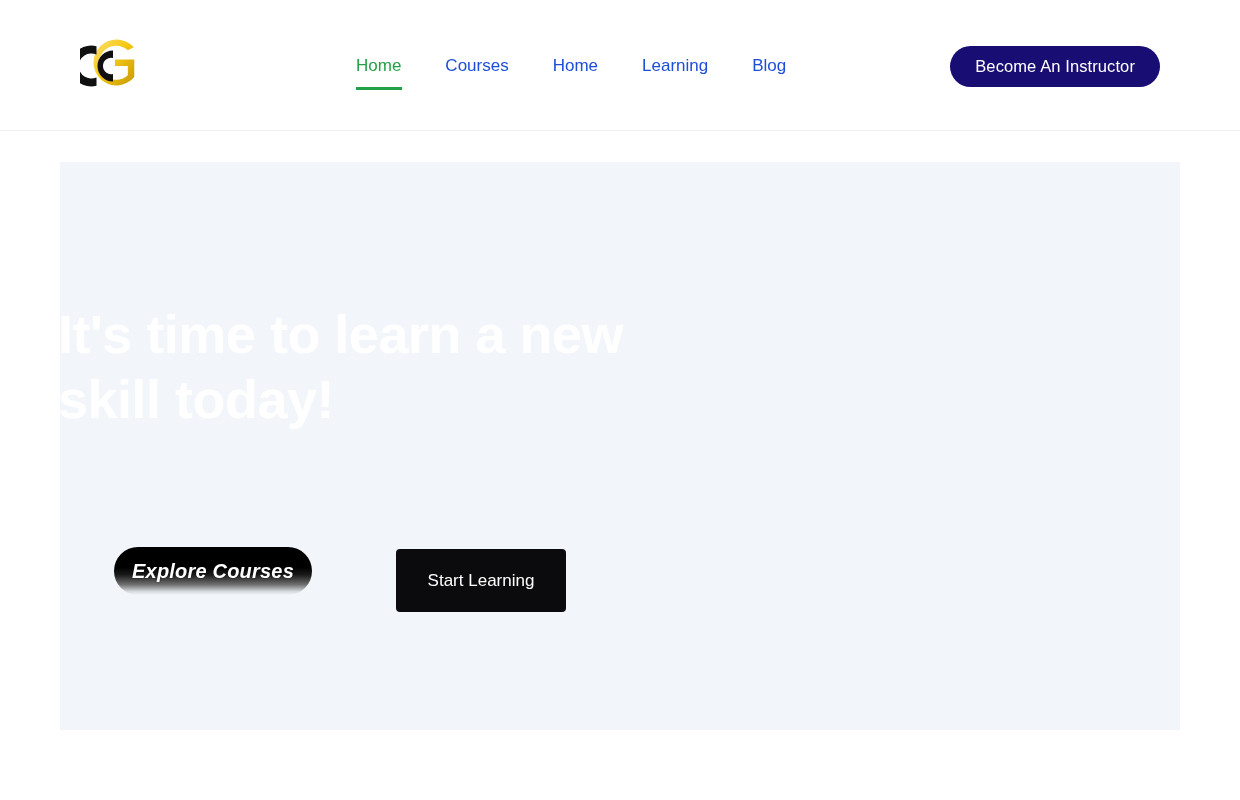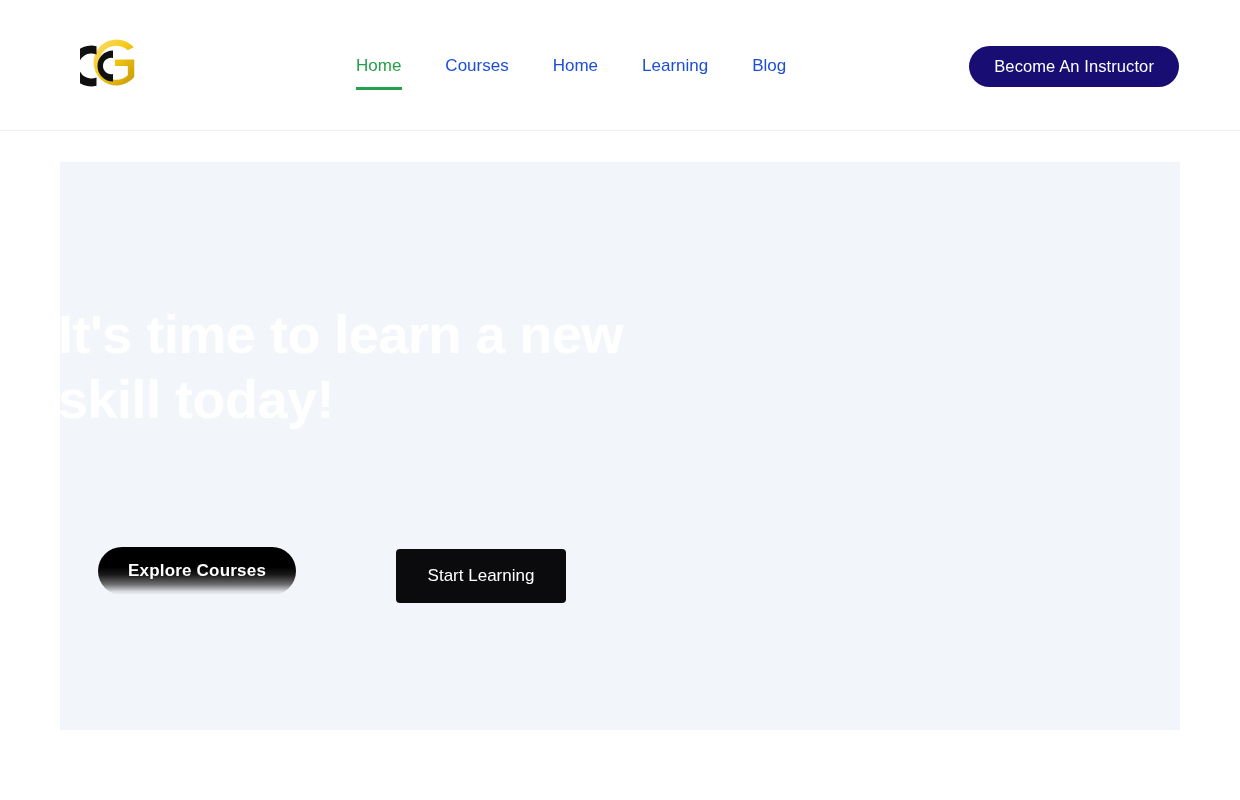--- a/index.html
+++ b/index.html
@@ -77,21 +77,21 @@
     left: 0;
     bottom: -10px;
     width: 46px;
     height: 3px;
     background: #22a14a;
     display: block;
   }
 
   .cta-instructor {
     position: absolute;
-    right: 61px;
+    right: 80px;
     top: 46px;
     height: 41px;
     padding: 16px 25px;
     border-radius: 21px;
     border: 0;
     background: #180d73;
     color: #ffffff;
     font-size: 16.5px;
     font-family: inherit;
     letter-spacing: 0.1px;
@@ -140,51 +140,52 @@
   .hero-actions {
     position: absolute;
     left: 38px;
     top: 385px;
     width: 1000px;
     height: 70px;
   }
 
   .btn-explore {
     position: absolute;
-    left: 0;
+    left: 16px;
     top: 0;
     width: 198px;
     height: 48px;
     border: 0;
     border-radius: 26px;
     color: #ffffff;
-    font-size: 17px;
+    font-size: 20px;
     font-weight: 700;
     font-family: inherit;
     letter-spacing: 0.2px;
     cursor: pointer;
     background: linear-gradient(to bottom,
       #000000 0%,
       #000000 42%,
       #1a1a1a 58%,
       #6e6e6e 78%,
       #d7dbe0 93%,
       #f2f5f9 100%);
     display: flex;
     align-items: center;
     justify-content: center;
     text-shadow: 0 0 2px rgba(0,0,0,0.55);
+    font-style: italic;
   }
 
   .btn-start {
     position: absolute;
     left: 298px;
     top: 2px;
     width: 170px;
-    height: 54px;
+    height: 63px;
     border: 0;
     border-radius: 4px;
     background: #0b0b0d;
     color: #ffffff;
     font-size: 17px;
     font-weight: 400;
     font-family: inherit;
     cursor: pointer;
     display: flex;
     align-items: center;

